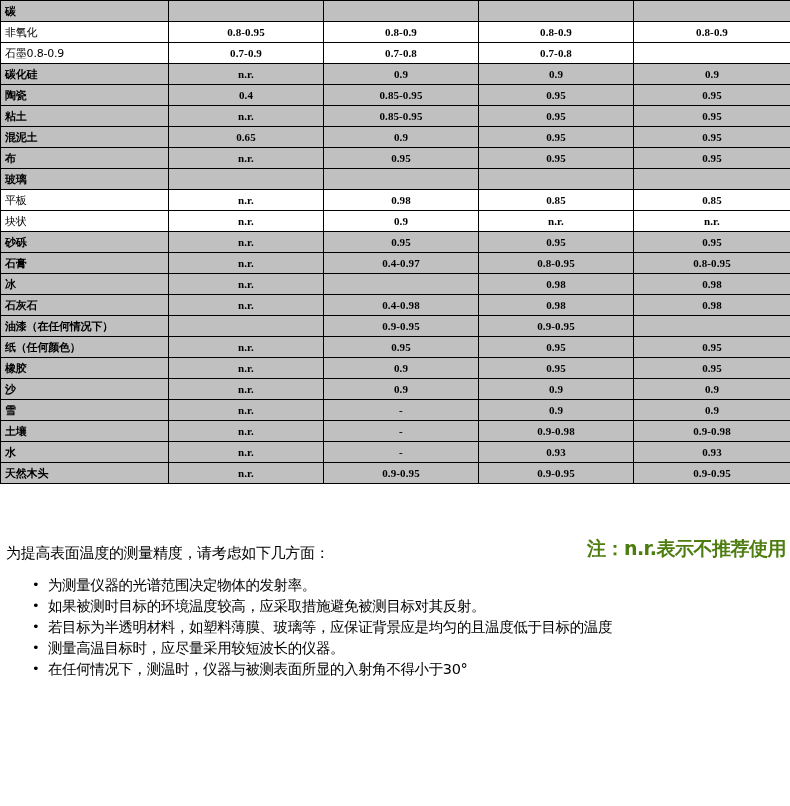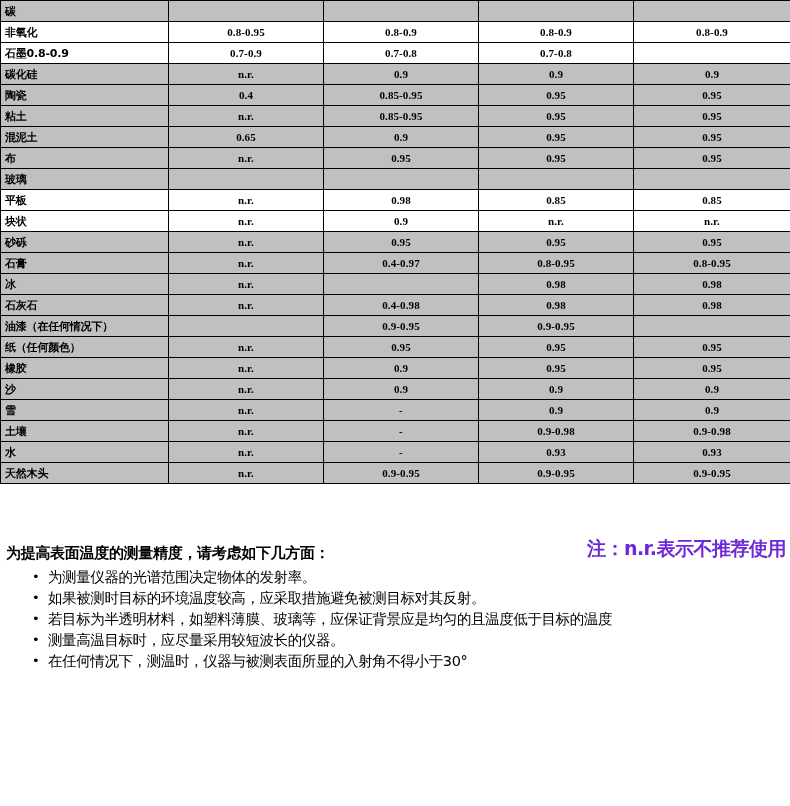--- a/index.html
+++ b/index.html
@@ -41,21 +41,21 @@
 
   
   td.mat {
     text-align: left;
     font-size: 13.5px;
     font-weight: 700;
     font-family: "DejaVu Sans", "Liberation Sans", sans-serif;
     letter-spacing: -0.2px;
   }
   td.mat.sub {
-    font-weight: 700;
+    font-weight: 400;
     padding-left: 14px;
     font-size: 13px;
   }
 
   
   td.val {
     text-align: center;
     font-weight: 700;
     font-size: 10.5px;
     font-family: "Liberation Serif", "DejaVu Serif", serif;
@@ -67,39 +67,39 @@
 
   
   #notes {
     position: absolute;
     left: 0;
     top: 536px;
     width: 790px;
   }
   #notes-heading {
     font-size: 15px;
-    font-weight: 700;
+    font-weight: 400;
     font-family: "DejaVu Sans", "Liberation Sans", sans-serif;
     letter-spacing: -0.3px;
     padding: 8px 0 2px 6px;
   }
   #red-note {
     position: absolute;
     right: 4px;
     top: 0px;
-    color: #6d28d9;
+    color: #4d7c0f;
     font-size: 19px;
     font-weight: 700;
     font-family: "DejaVu Sans", "Liberation Sans", sans-serif;
     letter-spacing: -0.5px;
     white-space: nowrap;
   }
   ul#tips {
     list-style: none;
-    margin: 2px 0 0 0;
+    margin: 10px 0 0 0;
     padding: 0;
   }
   ul#tips li {
     position: relative;
     font-size: 14.5px;
     font-family: "DejaVu Sans", "Liberation Sans", sans-serif;
     line-height: 21px;
     padding-left: 48px;
     letter-spacing: -0.4px;
     white-space: nowrap;

